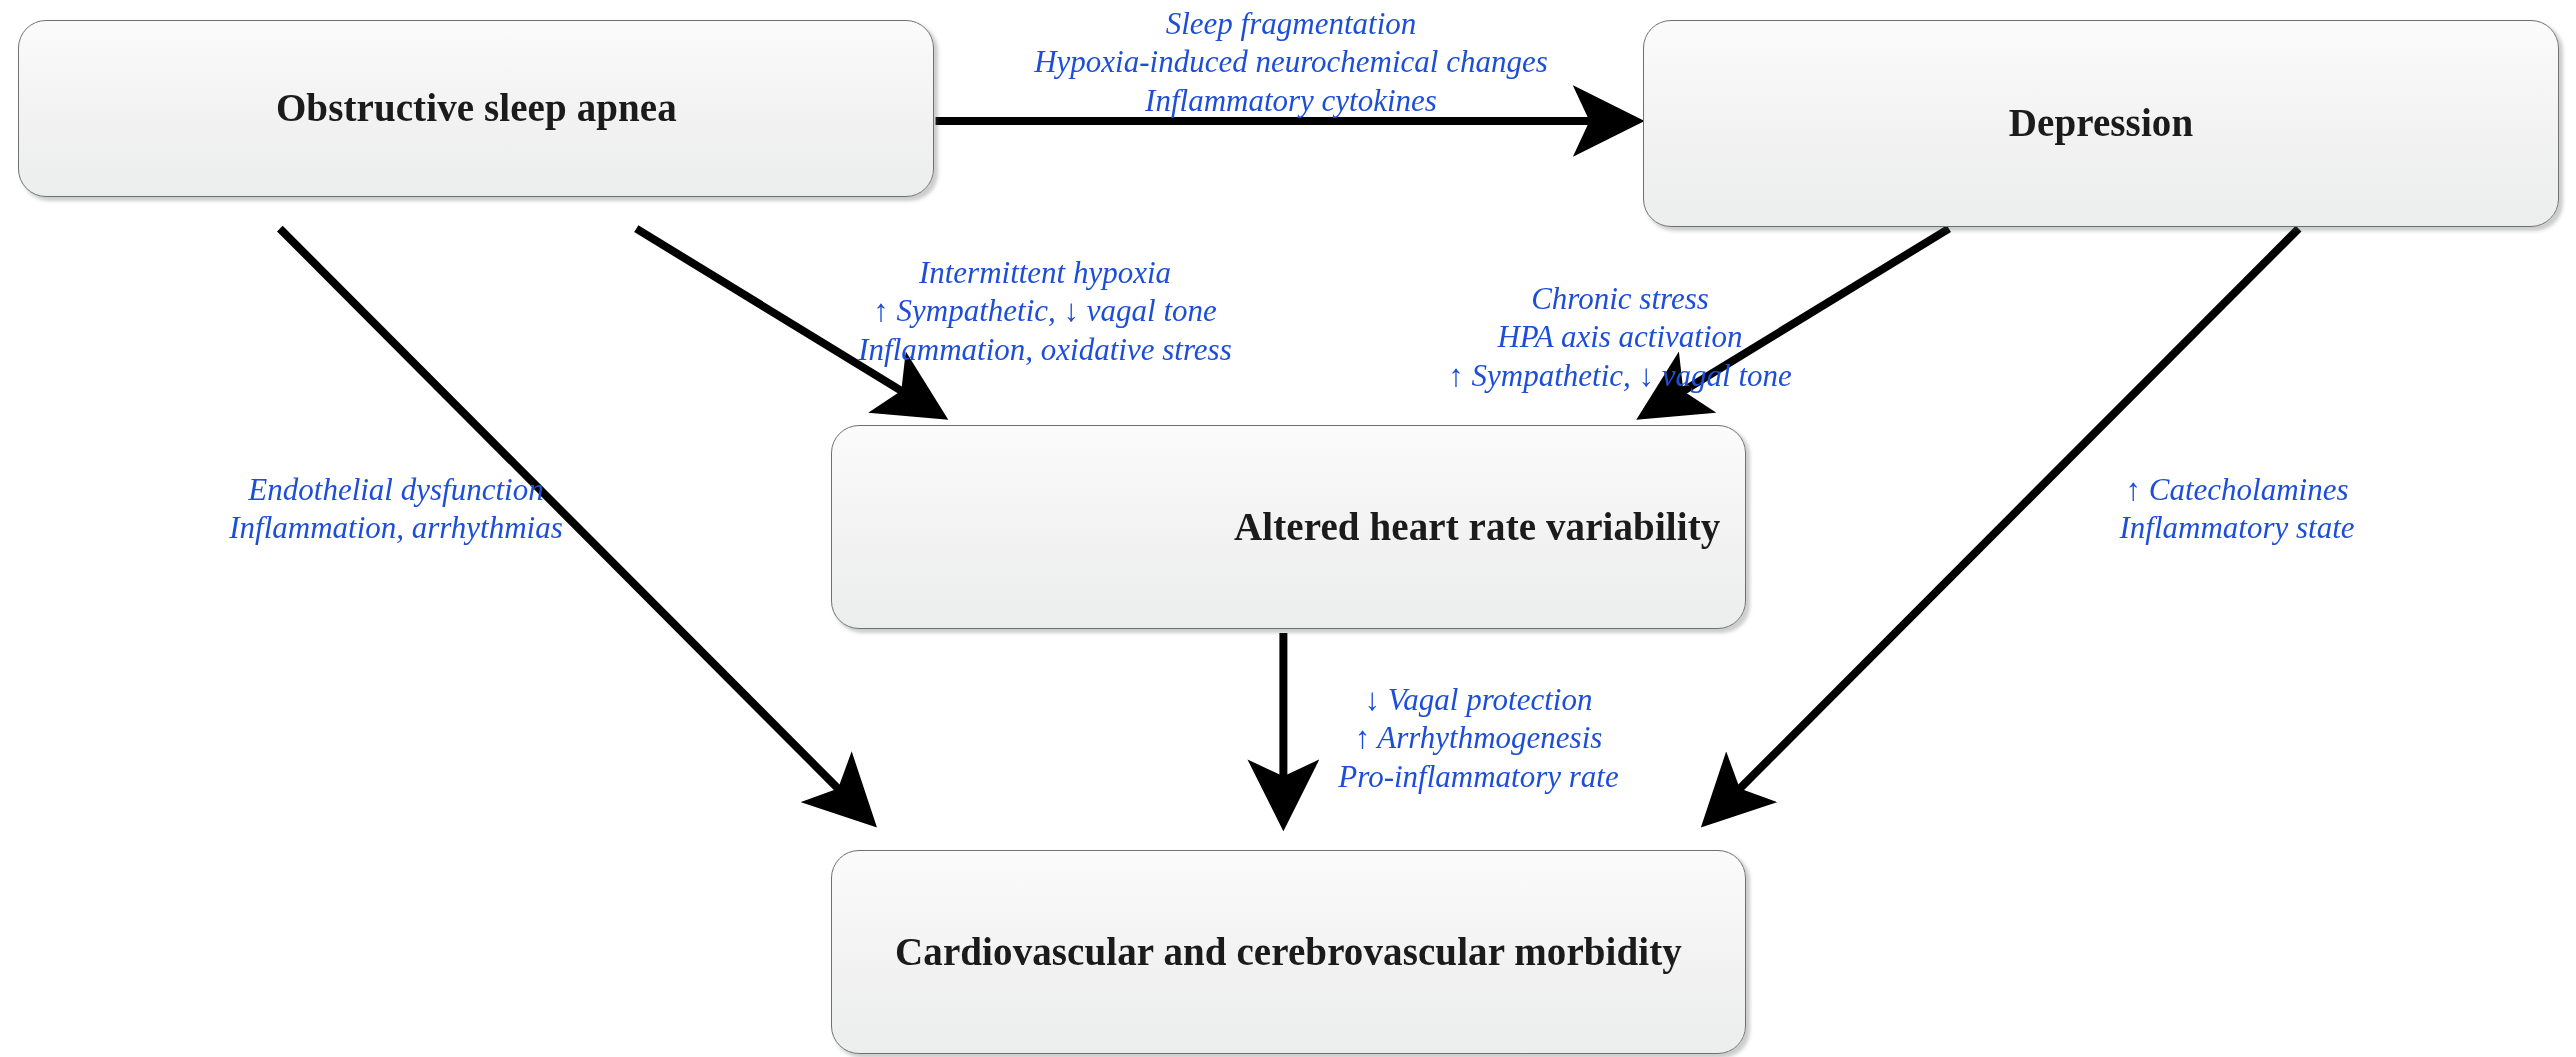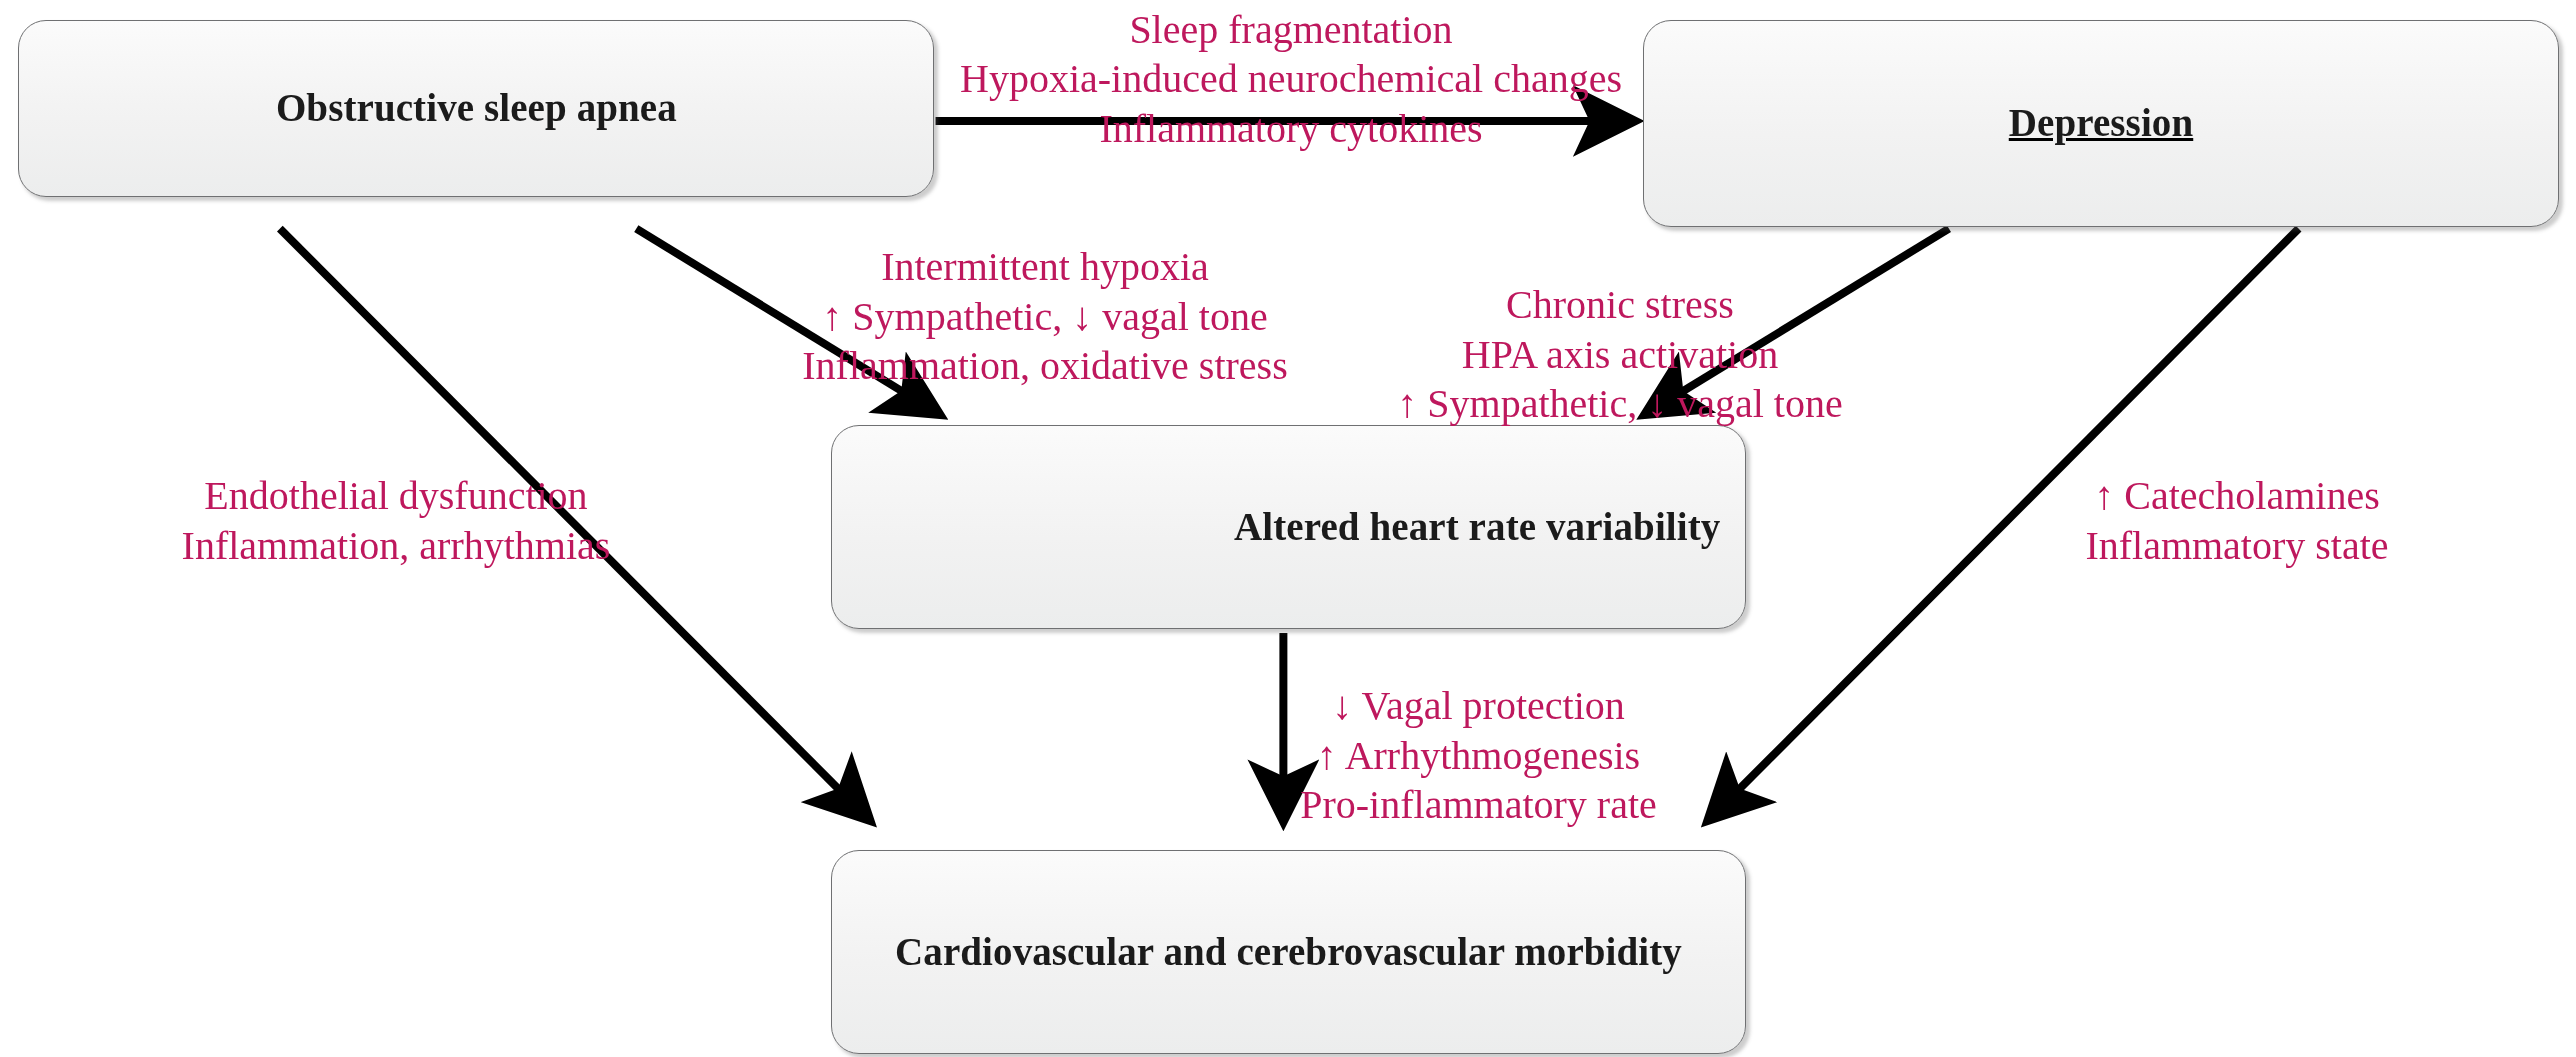--- a/index.html
+++ b/index.html
@@ -43,40 +43,41 @@
     font-family: "Liberation Serif", "DejaVu Serif", serif;
     font-weight: bold;
     font-size: 39px;
     line-height: 1.15;
     color: #1b1b1b;
     letter-spacing: 0.1px;
     padding: 0 24.6px;
   }
 
   #node-osa   { left: 18.4px;   top: 19.7px;   width: 916px; height: 177px; }
-  #node-dep   { left: 1643px; top: 19.7px;   width: 916px; height: 207px; text-decoration: underline; }
+  #node-dep   { left: 1643px; top: 19.7px;   width: 916px; height: 207px; }
   #node-hrv   { left: 831px; top: 425px;  width: 915px; height: 204px; justify-content: flex-end; }
   #node-cvd   { left: 831px; top: 850px; width: 915px; height: 204px; }
 
   
   .edge-label {
     position: absolute;
     font-family: "Liberation Serif", "DejaVu Serif", serif;
     font-weight: normal;
-    font-size: 40px;
+    font-size: 31px;
     line-height: 1.24;
-    color: #be185d;
+    color: #1d4ed8;
     text-align: center;
     white-space: nowrap;
     user-select: none;
+    font-style: italic;
   }
   .edge-label .line { display: block; }
 
   #label-osa-dep      { left: 959px; top: 4.9px;    width: 664px; }
-  #label-osa-hrv      { left: 793px; top: 242px;  width: 504px;  }
+  #label-osa-hrv      { left: 793px; top: 254px;  width: 504px;  }
   #label-dep-hrv      { left: 1368px; top: 241px;  width: 504px; margin-top: 39px;  }
   #label-osa-cvd      { left: 181px;  top: 471px;  width: 430px;  }
   #label-dep-cvd      { left: 2022px; top: 471px;  width: 430px;  }
   #label-hrv-cvd      { left: 1288px; top: 681px; width: 381px;  }
 </style>
 </head>
 <body>
 
 <div id="diagram-root">
 

